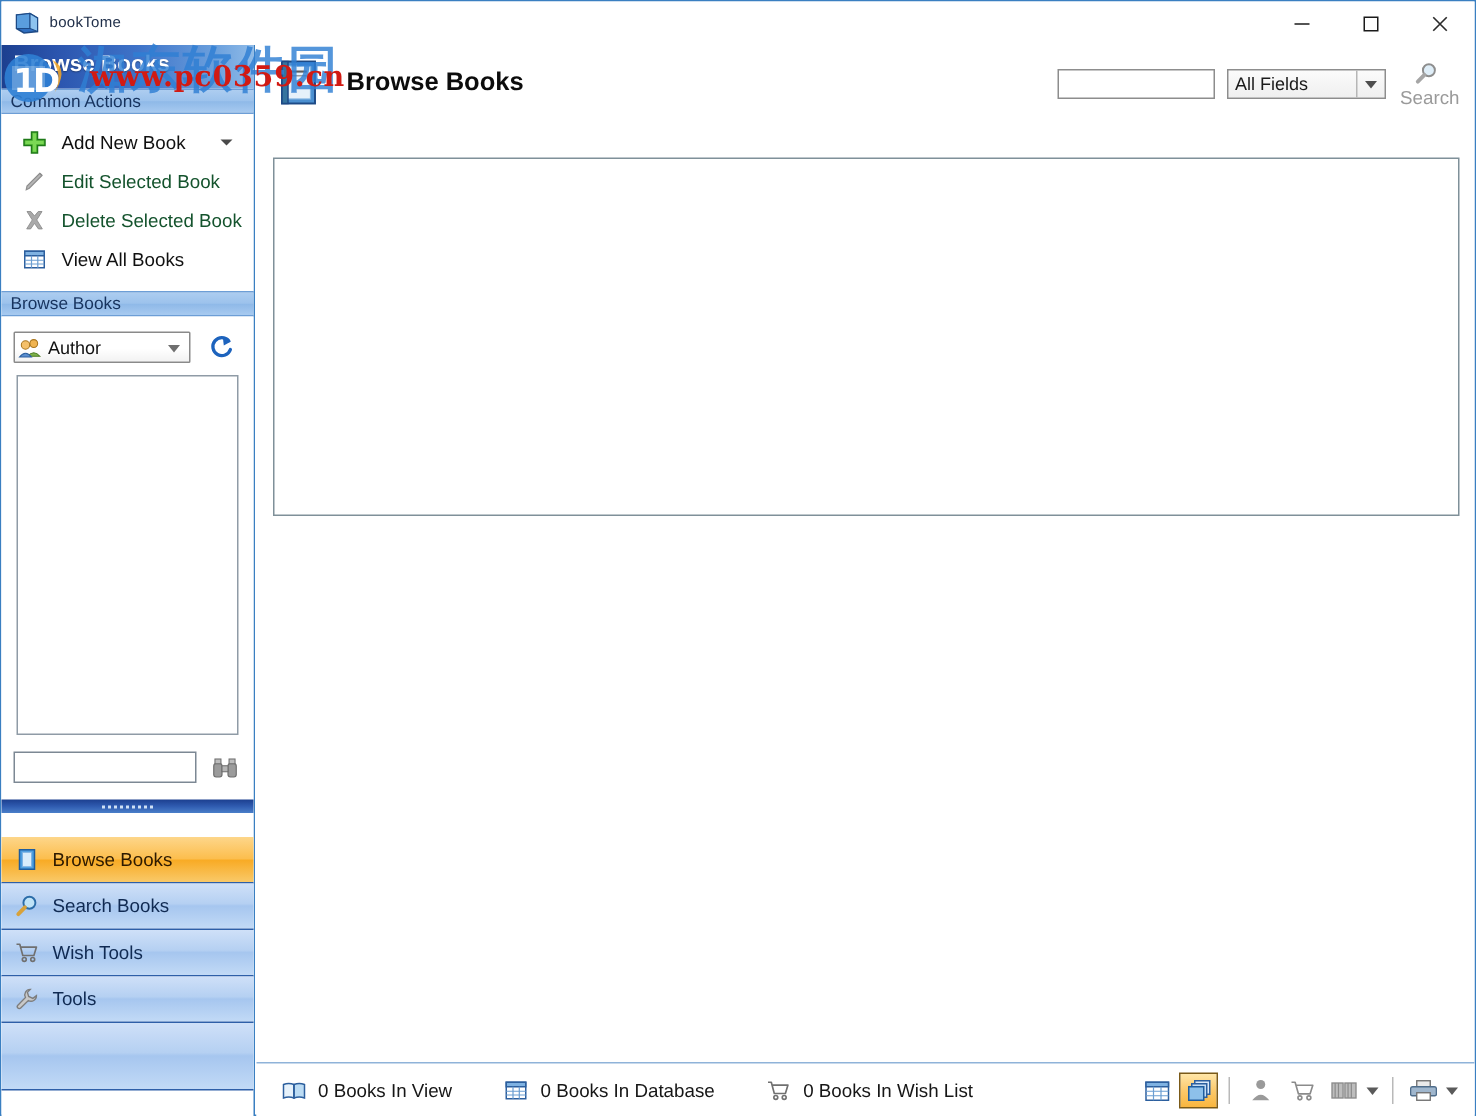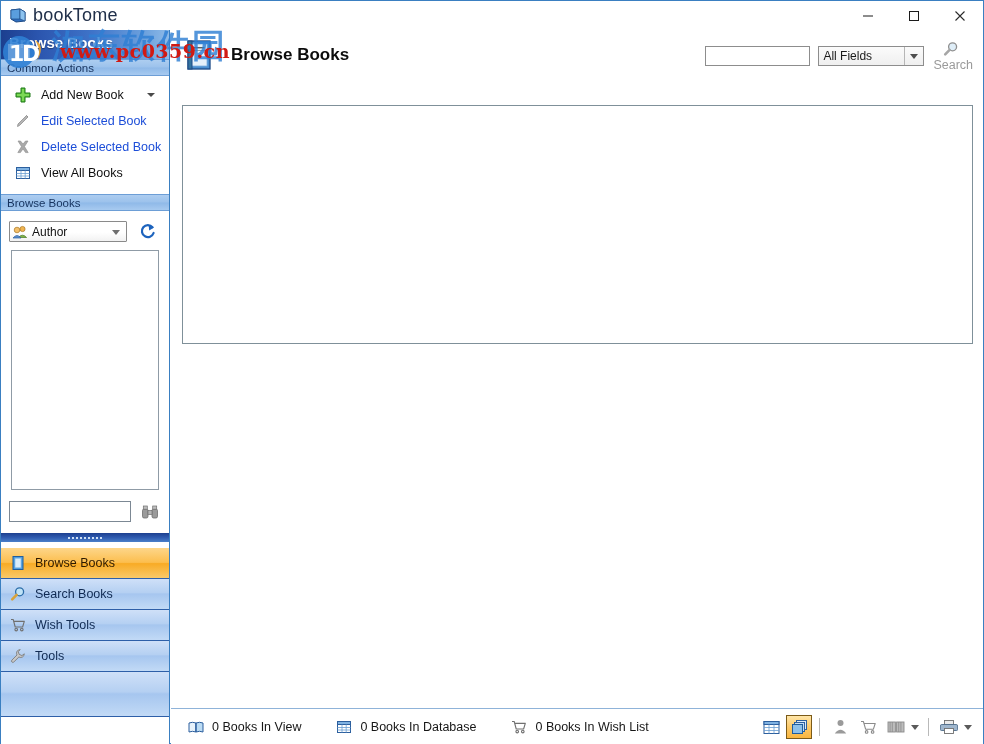--- a/index.html
+++ b/index.html
@@ -36,21 +36,21 @@
     display: flex;
     align-items: center;
   }
   #title-icon {
     margin-left: 8px;
     width: 18px; height: 16px;
     position: relative;
   }
   #title-text {
     margin-left: 6px;
-    font-size: 18px;
+    font-size: 10px;
     color: #21304a;
     letter-spacing: .2px;
   }
   .win-btns {
     position: absolute;
     right: 0; top: 0;
     height: 29px;
     display: flex;
   }
   .win-btn {
@@ -123,34 +123,34 @@
     width: 20px; height: 20px;
     display: flex; align-items: center; justify-content: center;
     margin-right: 8px;
     flex: 0 0 auto;
   }
   .action-row .act-label {
     font-size: 12.5px;
     color: #101010;
     white-space: nowrap;
   }
-  .action-row.disabled .act-label { color: #1d4ed8; }
+  .action-row.disabled .act-label { color: #14532d; }
   .action-row .act-caret {
     position: absolute;
     right: 14px; top: 11px;
     width: 0; height: 0;
     border-left: 4px solid transparent;
     border-right: 4px solid transparent;
     border-top: 4px solid #4a4a4a;
   }
 
   
   #browse-panel {
     background: #ffffff;
-    padding: 6px 0 6px 0;
+    padding: 6px 0 16px 0;
     position: relative;
   }
   #filter-row {
     display: flex;
     align-items: center;
     padding: 4px 0 4px 8px;
   }
   .combo {
     width: 118px; height: 21px;
     box-sizing: border-box;

